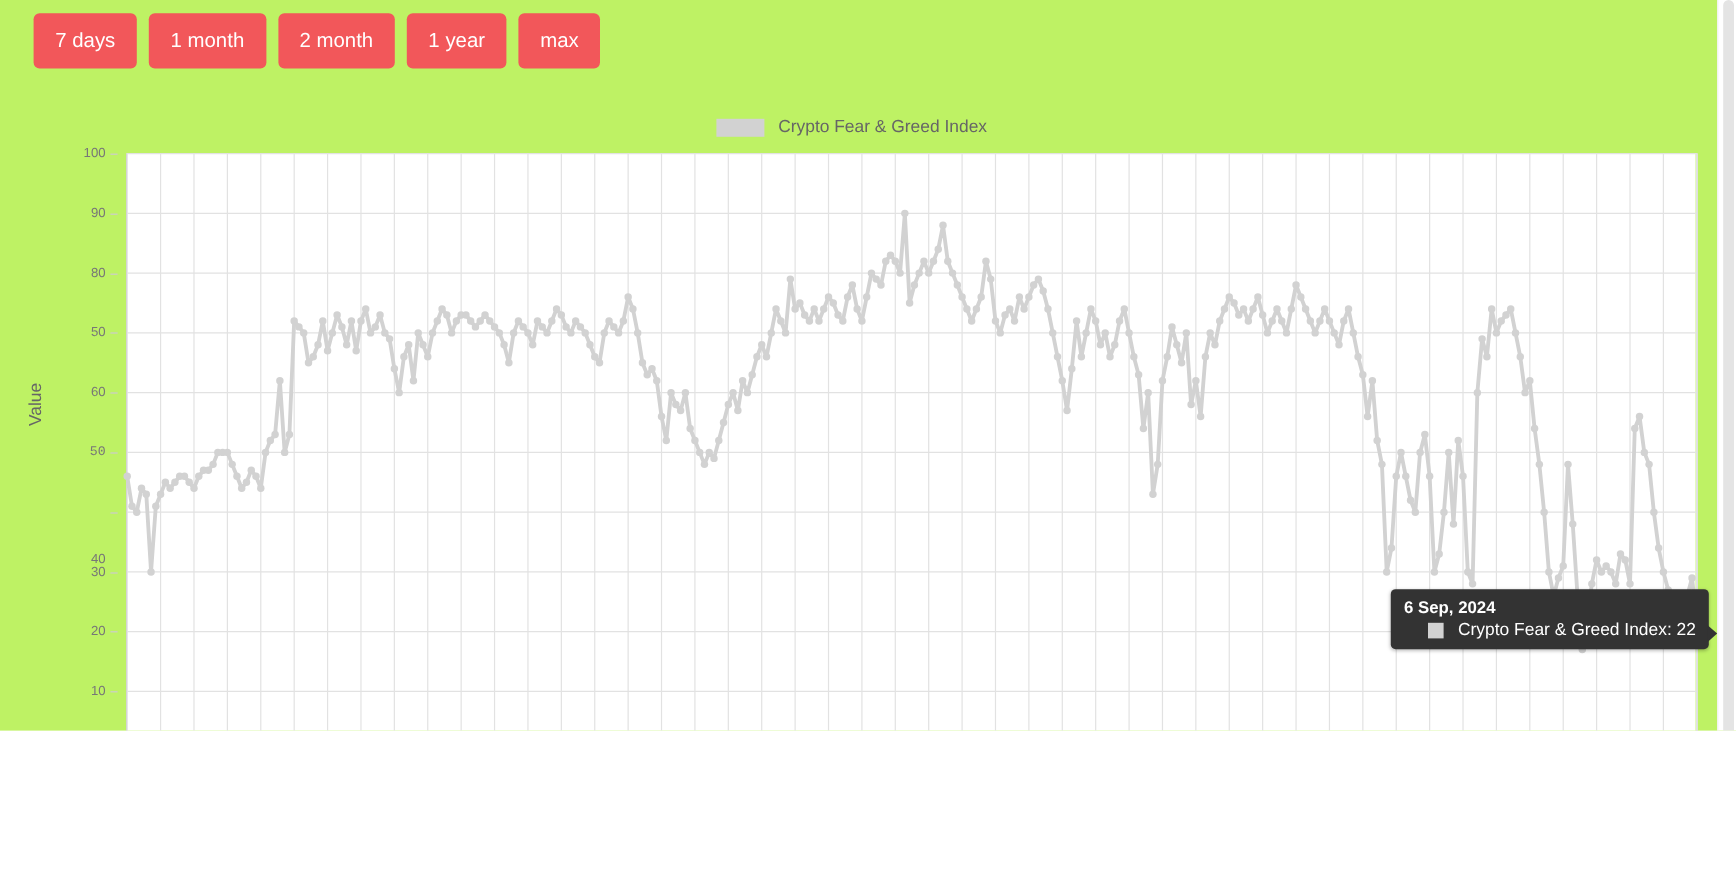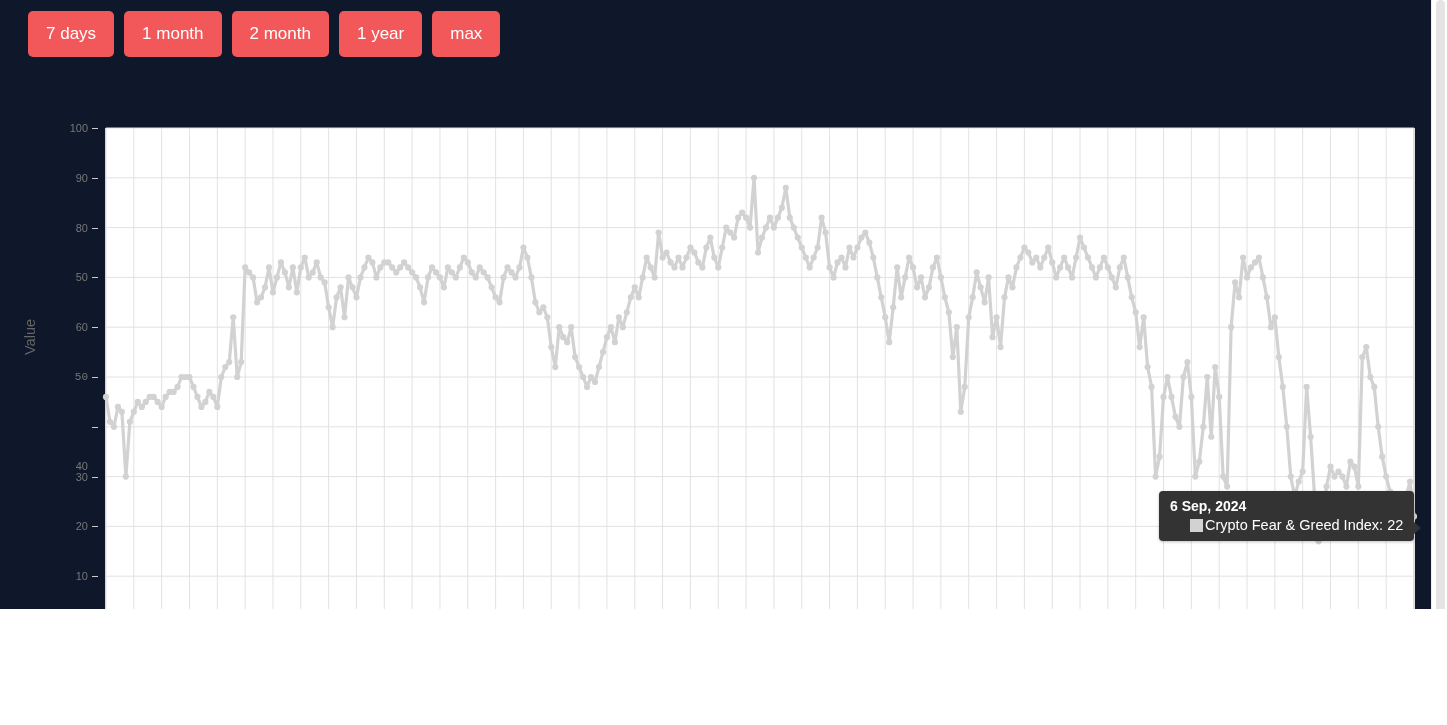--- a/index.html
+++ b/index.html
@@ -6,21 +6,21 @@
     margin: 0;
     padding: 0;
     background: #ffffff;
     font-family: "Liberation Sans", sans-serif;
   }
   #page {
     position: relative;
     width: 1447px;
     height: 609px;
     overflow: hidden;
-    background: #0f172a;
+    background: #bef264;
   }
 
   
   #range-bar {
     position: absolute;
     left: 28px;
     top: 11px;
     display: flex;
     gap: 10px;
   }
@@ -166,21 +166,21 @@
   #tooltip-date {
     font-size: 14px;
     font-weight: bold;
     color: #ffffff;
     margin-bottom: 3px;
     white-space: nowrap;
   }
   #tooltip-row {
     display: flex;
     align-items: center;
-    gap: 2px;
+    gap: 12px;
     white-space: nowrap;
     padding-left: 20px;
   }
   #tooltip-swatch {
     width: 13px;
     height: 13px;
     background: #d2d2d2;
     display: inline-block;
     flex: 0 0 auto;
   }
@@ -225,20 +225,24 @@
 <div id="page">
 
   <div id="range-bar">
     <button class="range-btn" style="background: rgb(242, 87, 90);">7 days</button>
     <button class="range-btn" style="background: rgb(242, 87, 90);">1 month</button>
     <button class="range-btn" style="background: rgb(242, 87, 90);">2 month</button>
     <button class="range-btn" style="background: rgb(242, 87, 90);">1 year</button>
     <button class="range-btn" style="background: rgb(242, 87, 90);">max</button>
   </div>
 
+  <div id="legend">
+    <span id="legend-swatch"></span>
+    <span id="legend-label">Crypto Fear &amp; Greed Index</span>
+  </div>
 
   <div id="chart-wrap">
 
     <div id="y-axis-title">Value</div>
     <div id="y-labels">
         <div class="y-tick-label" style="top: 498px;">0</div>
         <div class="y-tick-mark" style="top: 498px;"></div>
         <div class="y-tick-label" style="top: 448.2px;">10</div>
         <div class="y-tick-mark" style="top: 448.2px;"></div>
         <div class="y-tick-label" style="top: 398.4px;">20</div>

